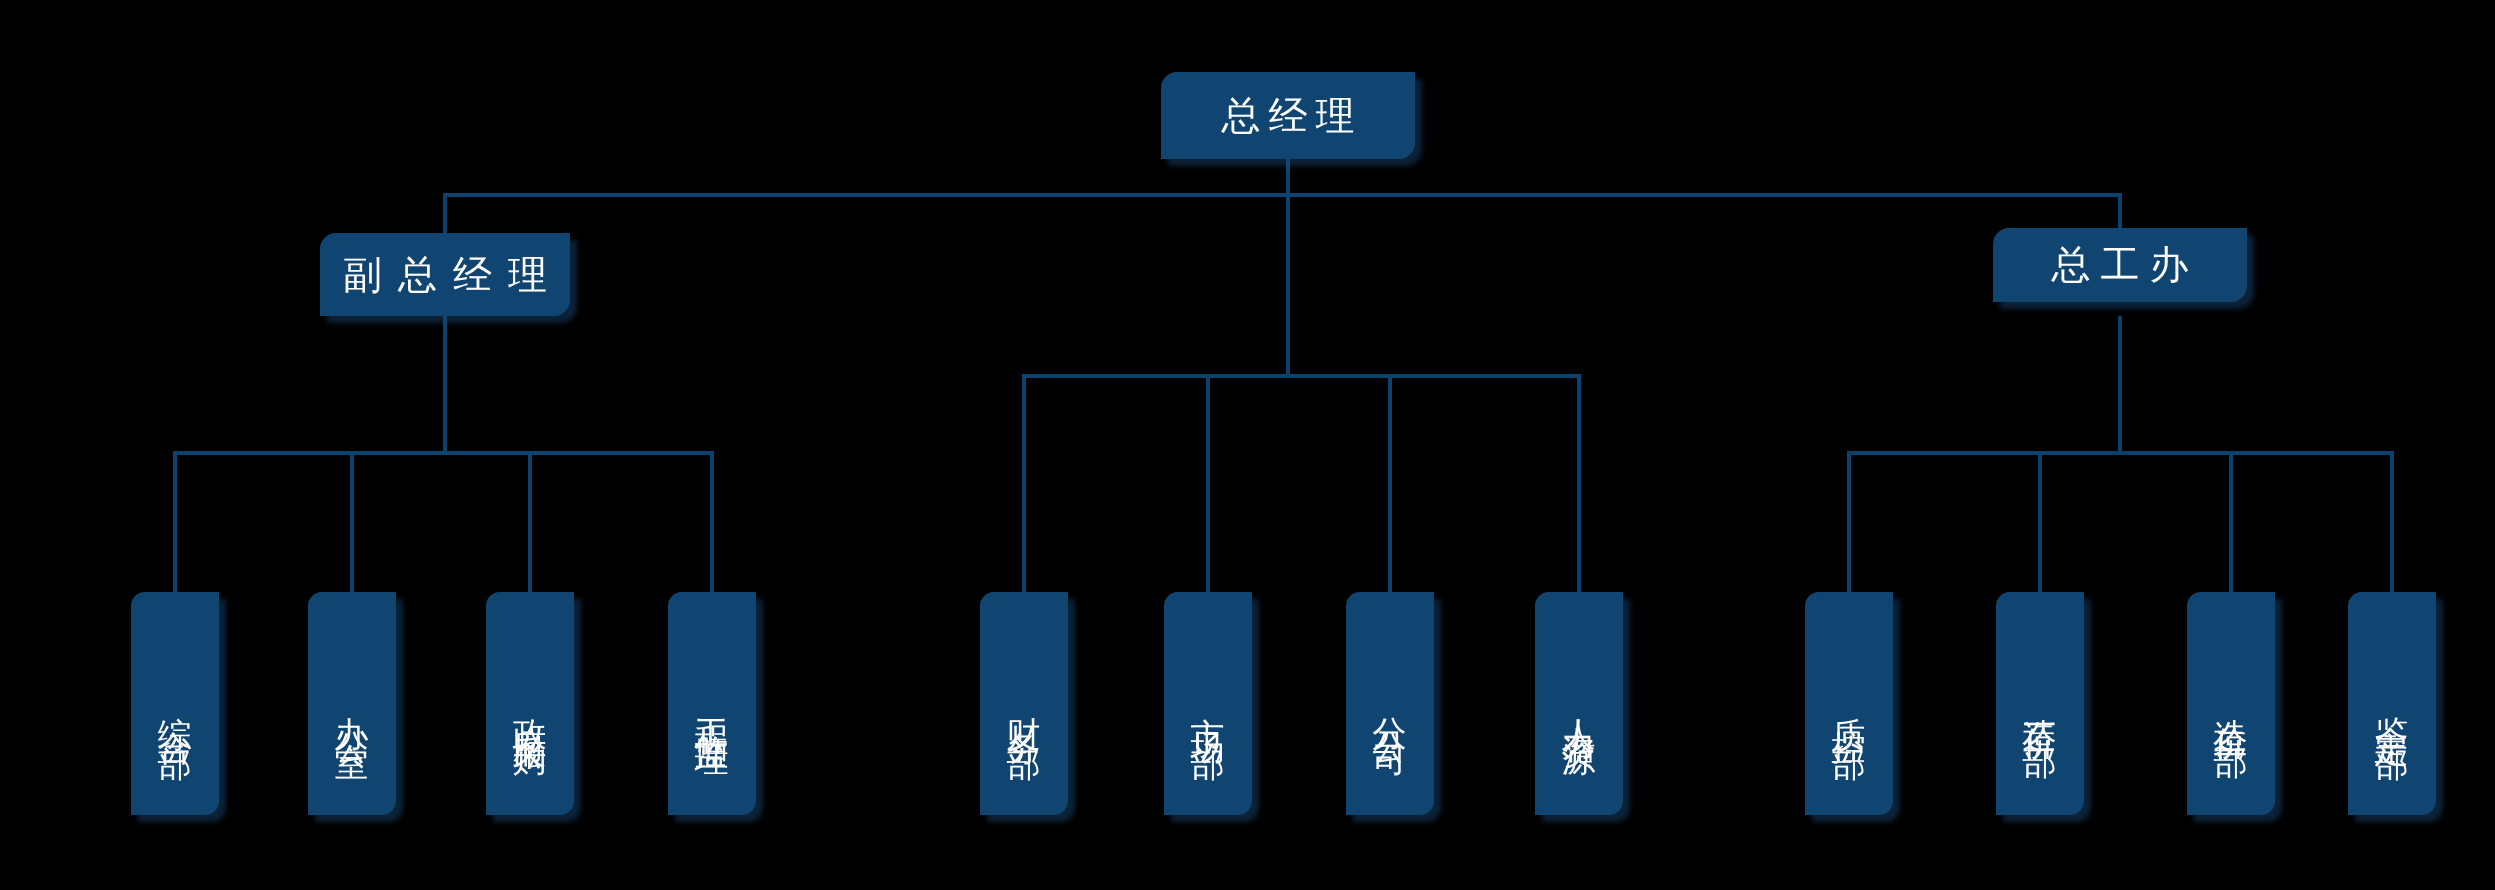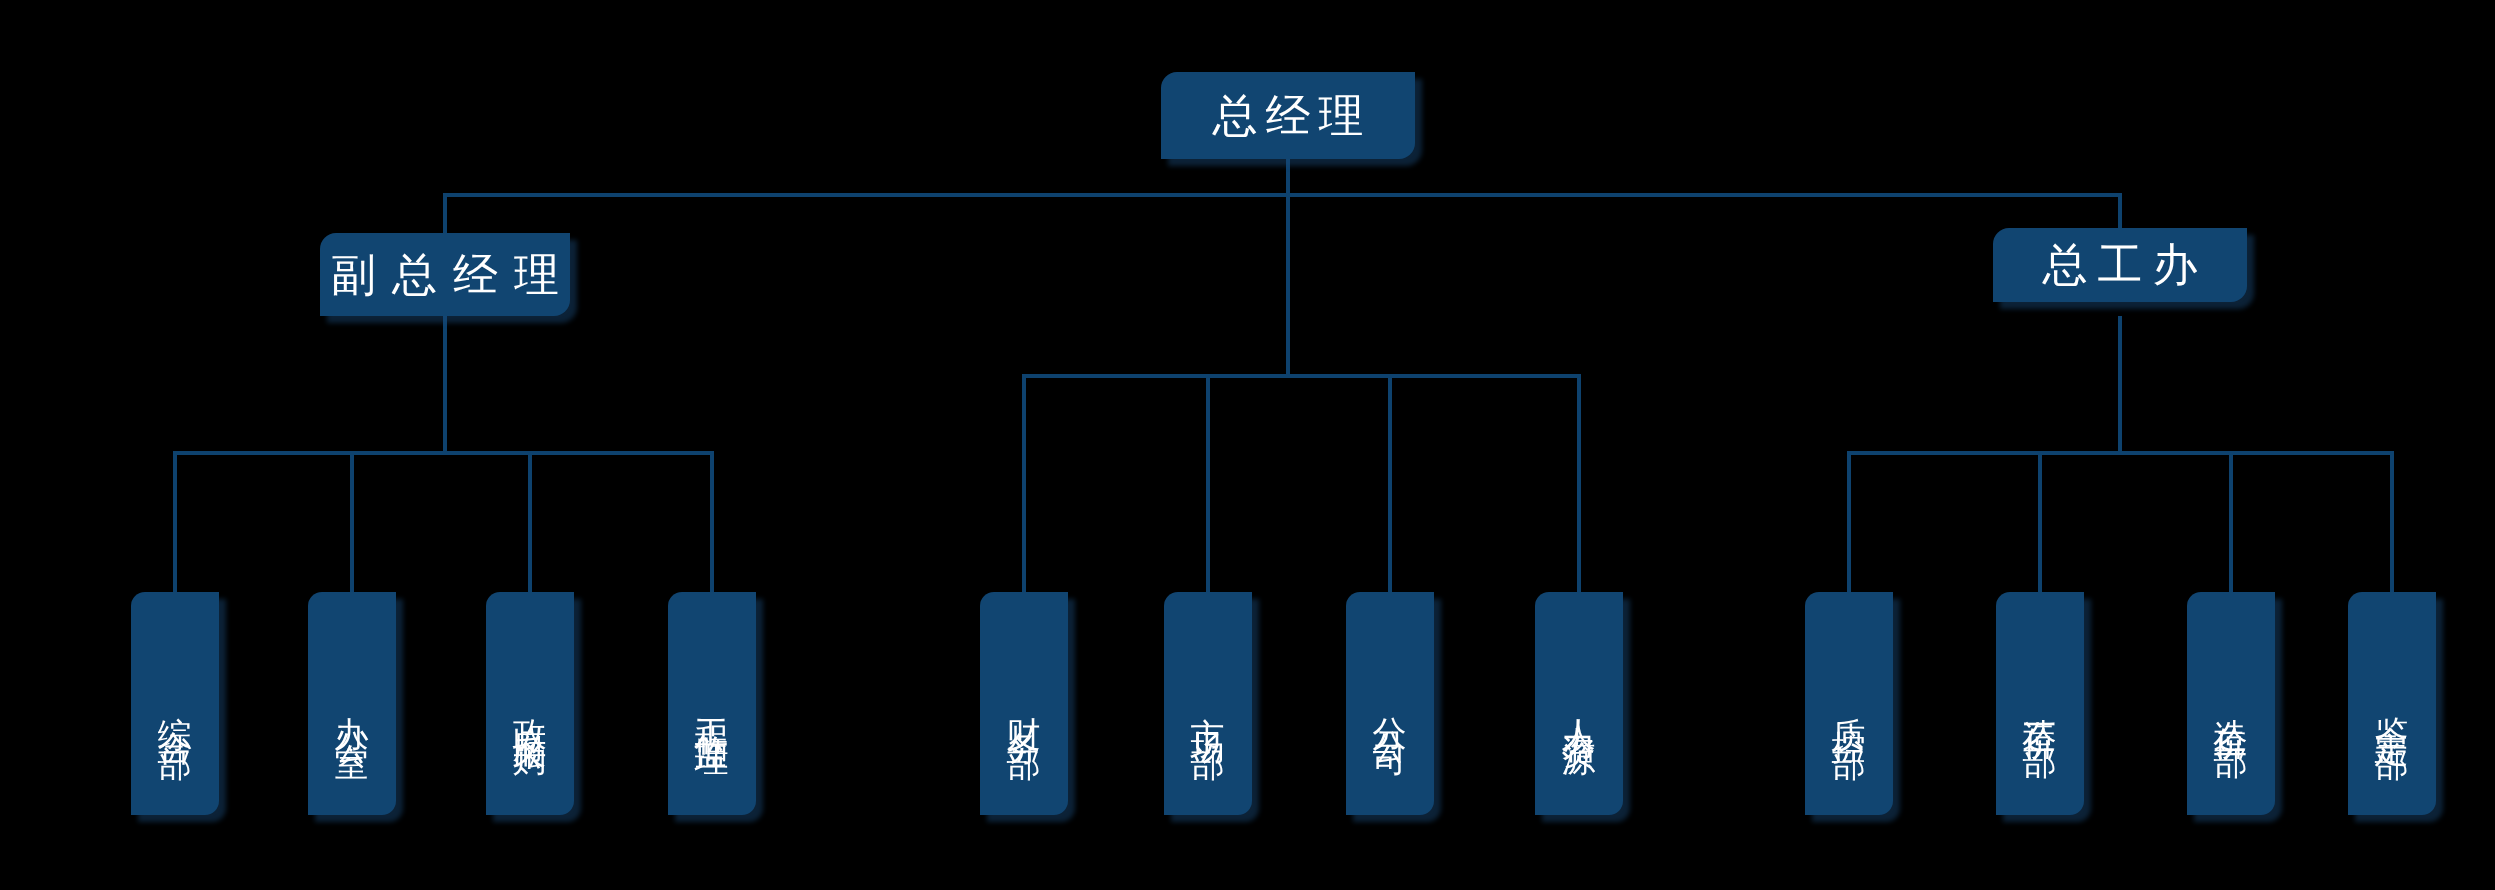--- a/index.html
+++ b/index.html
@@ -11,21 +11,21 @@
   .hline,.vline{position:absolute;background:#0E426E;}
   .hline{height:4px;}
   .vline{width:4px;}
   
   .node{
     position:absolute;display:flex;align-items:center;justify-content:center;
     background:#114571;color:#FFFFFF;
     border-radius:16px 0 16px 0;
     box-shadow:7px 7px 5px rgba(26,76,122,0.45);
   }
-  .node-h{font-size:45px;font-weight:500;}
+  .node-h{font-size:39px;font-weight:500;}
   .n-root {left:1161px;top:72px;width:254px;height:87px;}
   .n-root  span{letter-spacing:8px;margin-right:-8px;}
   .n-deputy{left:320px;top:233px;width:250px;height:83px;}
   .n-deputy span{letter-spacing:16px;margin-right:-16px;}
   .n-chief{left:1993px;top:228px;width:254px;height:74px;}
   .n-chief span{letter-spacing:10px;margin-right:-10px;}
   
   .node-v{
     top:592px;width:88px;height:223px;font-size:34px;font-weight:500;
     border-radius:14px 0 14px 0;

